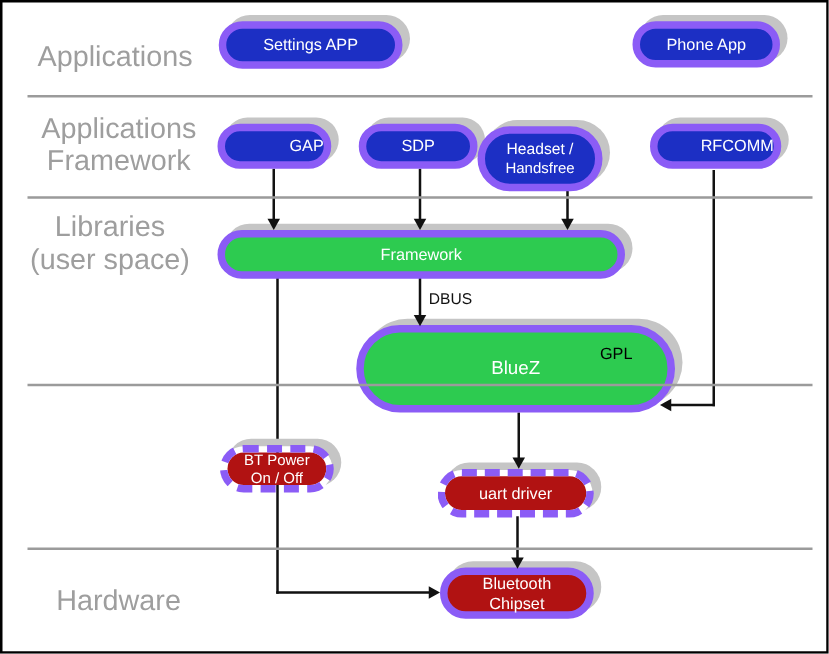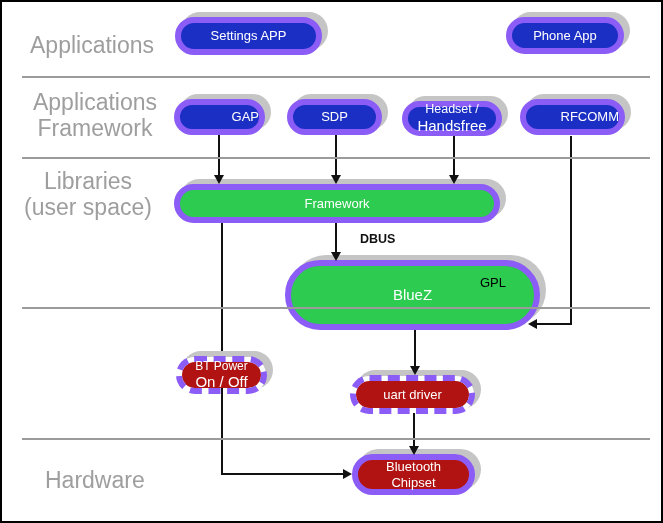--- a/index.html
+++ b/index.html
@@ -17,21 +17,21 @@
   .pill.dashed{border-style:dashed;background-clip:padding-box;}
 
   .line{position:absolute;background:#111;z-index:1;}
   .arrow{position:absolute;width:0;height:0;z-index:5;}
   .arrow.down{border-left:5px solid transparent;border-right:5px solid transparent;border-top:9px solid #111;}
   .arrow.left{border-top:5px solid transparent;border-bottom:5px solid transparent;border-right:9px solid #111;}
   .arrow.right{border-top:5px solid transparent;border-bottom:5px solid transparent;border-left:9px solid #111;}
 
   .edge-label{position:absolute;color:#111;font-size:12.5px;z-index:3;}
   .gpl-tag{position:absolute;top:9px;right:28px;color:#000;font-size:13px;}
-  .sub{font-size:15px;}
+  .sub{font-size:12px;}
 </style>
 </head>
 <body>
 
 <div id="canvas">
 
   <div class="layer-label" style="left:28px;top:30px;">Applications</div>
   <div class="layer-label" style="left:22px;top:87px;width:142px;text-align:center;">Applications
 Framework</div>
   <div class="layer-label" style="left:12px;top:166px;width:148px;text-align:center;">Libraries
@@ -56,36 +56,36 @@
 
   <div class="arrow down" style="left:212px;top:173px;"></div>
   <div class="arrow down" style="left:329px;top:173px;"></div>
   <div class="arrow down" style="left:447px;top:173px;"></div>
   <div class="arrow down" style="left:329px;top:250px;"></div>
   <div class="arrow left" style="left:526px;top:317px;"></div>
   <div class="arrow right" style="left:341px;top:467px;"></div>
   <div class="arrow down" style="left:408px;top:364px;"></div>
   <div class="arrow down" style="left:407px;top:444px;"></div>
 
-  <div class="edge-label" style="left:358px;top:230px;font-weight:bold;">DBUS</div>
+  <div class="edge-label" style="left:341px;top:230px;">DBUS</div>
 
   <div class="pill blue" style="left:173px;top:15px;width:147px;height:38px;">
     <span>Settings APP</span>
   </div>
   <div class="pill blue" style="left:504px;top:15px;width:118px;height:37px;">
     <span>Phone App</span>
   </div>
 
   <div class="pill blue" style="left:172px;top:97px;width:91px;height:36px;align-items:flex-end;">
     <span>GAP</span>
   </div>
   <div class="pill blue" style="left:285px;top:97px;width:95px;height:36px;">
     <span>SDP</span>
   </div>
-  <div class="pill blue" style="left:400px;top:99px;width:100px;height:35px;font-size:12.5px;">
+  <div class="pill blue" style="left:380px;top:99px;width:100px;height:52px;font-size:12.5px;">
     <span>Headset /</span>
     <span class="sub">Handsfree</span>
   </div>
   <div class="pill blue" style="left:518px;top:97px;width:105px;height:36px;align-items:flex-end;">
     <span>RFCOMM</span>
   </div>
 
   <div class="pill green" style="left:172px;top:182px;width:326px;height:39px;">
     <span>Framework</span>
   </div>

